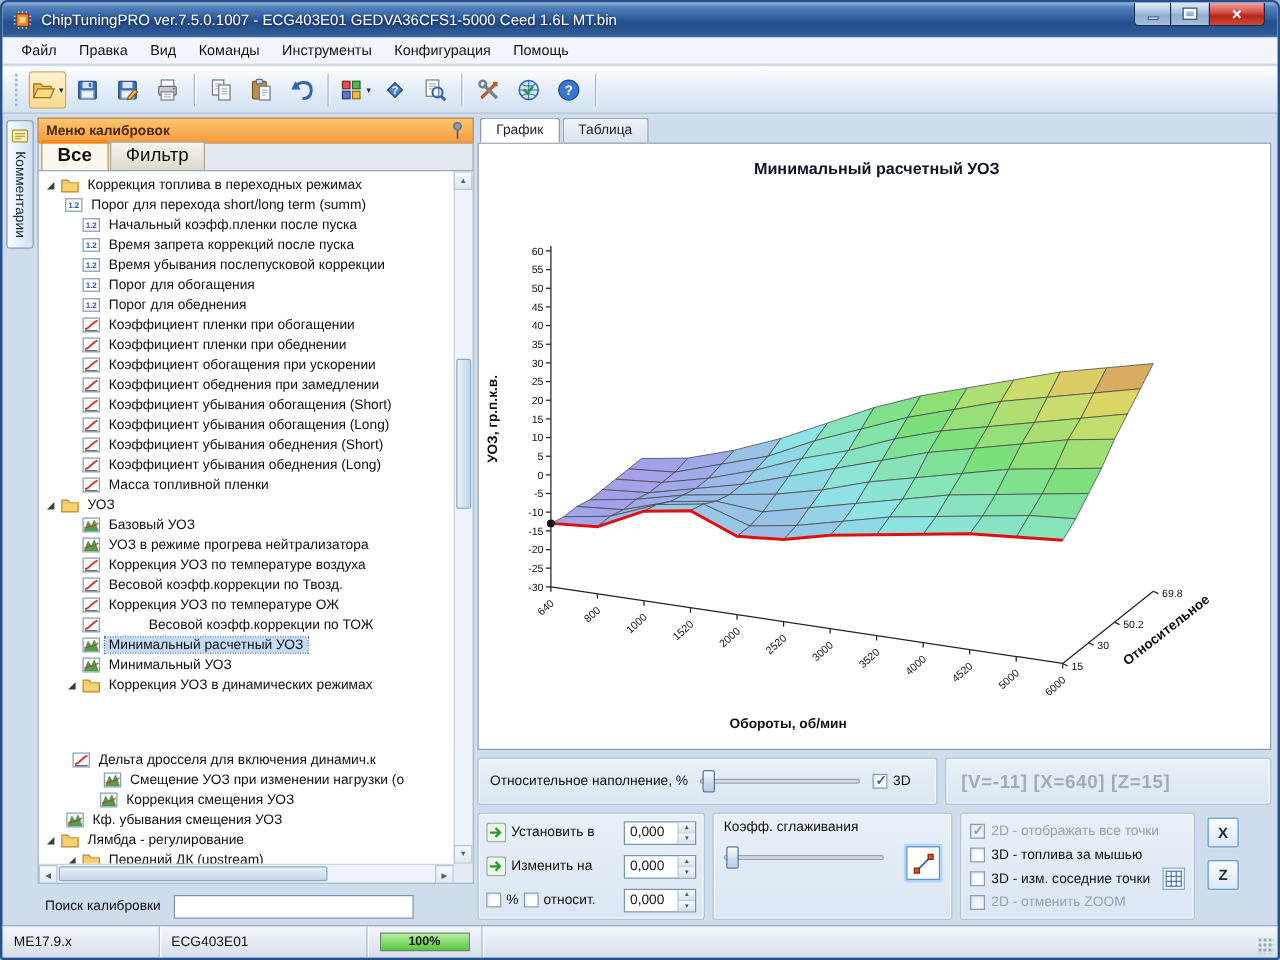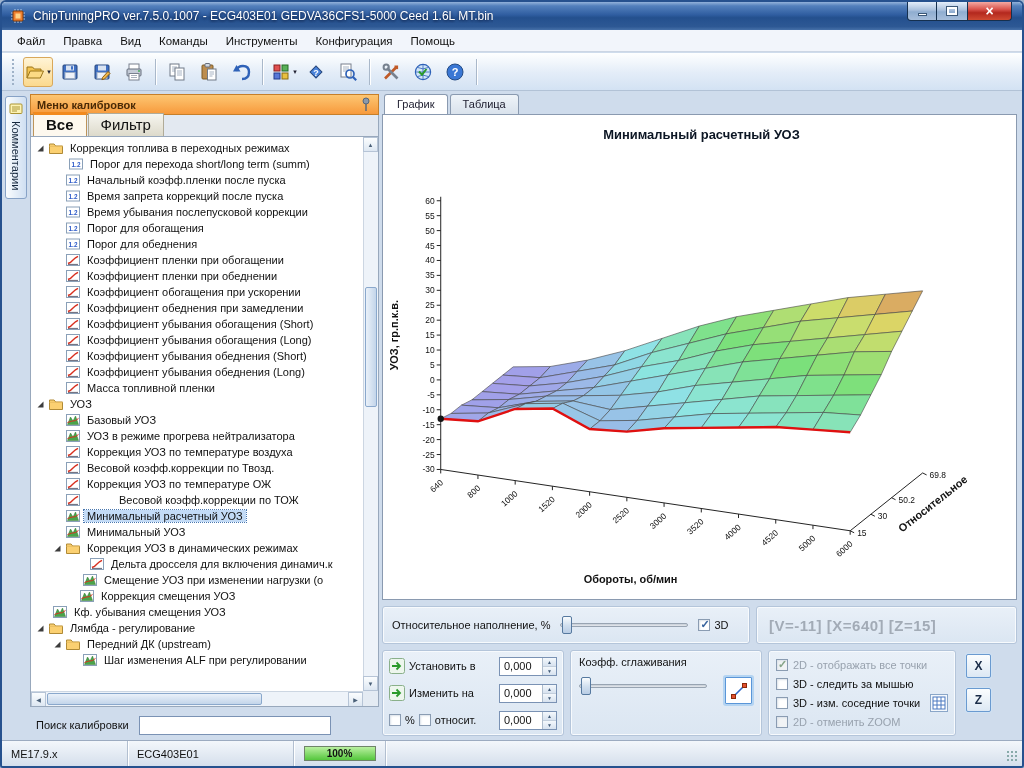--- a/index.html
+++ b/index.html
@@ -324,21 +324,21 @@
                 </svg>
               </span>
               <span class="ticon">
                 <svg width="16" height="16" viewBox="0 0 16 16">
                   <path d="M1.5 13.5 v-9.5 h4.6 l1.6 2 h6.8 v7.5 z" fill="#fbd071" stroke="#b08a36"></path>
                   <path d="M1.5 6.3 h13" stroke="#e9bd62"></path>
                 </svg>
               </span>
               <span class="tlabel">Коррекция топлива в переходных режимах</span>
             </div>
-            <div class="tree-row" style="padding-left: 37px;">
+            <div class="tree-row" style="padding-left: 20px;">
               <span class="ticon">
                 <svg width="16" height="16" viewBox="0 0 16 16">
                   <rect x="1.5" y="3" width="13" height="10" fill="#fff" stroke="#8aa0b8"></rect>
                   <text x="8" y="10.8" font-size="6.4" font-weight="bold" fill="#2a58c8" text-anchor="middle">1.2</text>
                 </svg>
               </span>
               <span class="tlabel">Порог для перехода short/long term (summ)</span>
             </div>
             <div class="tree-row" style="padding-left: 34px;">
               <span class="ticon">
@@ -576,21 +576,21 @@
                 </svg>
               </span>
               <span class="ticon">
                 <svg width="16" height="16" viewBox="0 0 16 16">
                   <path d="M1.5 13.5 v-9.5 h4.6 l1.6 2 h6.8 v7.5 z" fill="#fbd071" stroke="#b08a36"></path>
                   <path d="M1.5 6.3 h13" stroke="#e9bd62"></path>
                 </svg>
               </span>
               <span class="tlabel">Коррекция УОЗ в динамических режимах</span>
             </div>
-            <div class="tree-row" style="padding-left: 58px;">
+            <div class="tree-row" style="padding-left: 26px; margin-top: 44px;">
               <span class="ticon">
                 <svg width="16" height="16" viewBox="0 0 16 16">
                   <rect x="1.5" y="2.5" width="13" height="11" fill="#fff" stroke="#8aa0b8"></rect>
                   <line x1="3" y1="12.4" x2="13" y2="12.4" stroke="#667"></line>
                   <polyline points="3,11.5 5.5,10.3 8,8 10.5,5.8 13,4.4" fill="none" stroke="#d83020" stroke-width="1.4"></polyline>
                 </svg>
               </span>
               <span class="tlabel">Дельта дросселя для включения динамич.к</span>
             </div>
             <div class="tree-row" style="padding-left: 51px;">
@@ -931,21 +931,21 @@
           </div>
         </div>
 
         <div class="gb opt-gb" id="optRows">
             <div class="opt-row disabled">
               <span class="cbox checked dis"></span>
               <span class="olabel">2D - отображать все точки</span>
             </div>
             <div class="opt-row">
               <span class="cbox"></span>
-              <span class="olabel">3D - следить за мышью</span>
+              <span class="olabel">3D - топлива за мышью</span>
             </div>
             <div class="opt-row">
               <span class="cbox"></span>
               <span class="olabel">3D - изм. соседние точки</span>
               <span class="grid-btn">
                 <svg width="16" height="16" viewBox="0 0 16 16">
                   <rect x="2" y="2" width="12" height="12" fill="#fff" stroke="#4a78c0"></rect>
                   <path d="M2 6h12M2 10h12M6 2v12M10 2v12" stroke="#4a78c0"></path>
                 </svg>
               </span>

